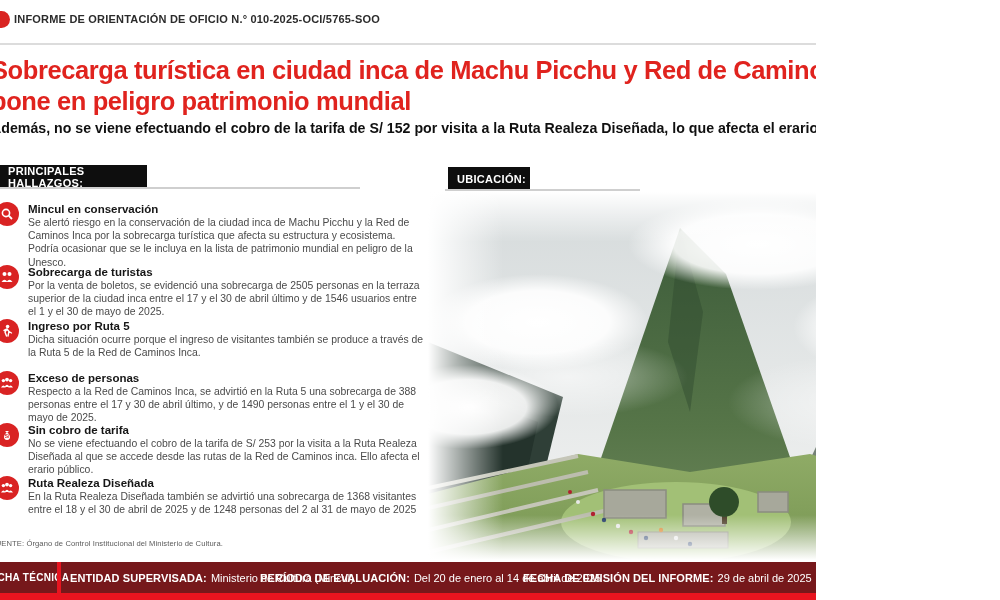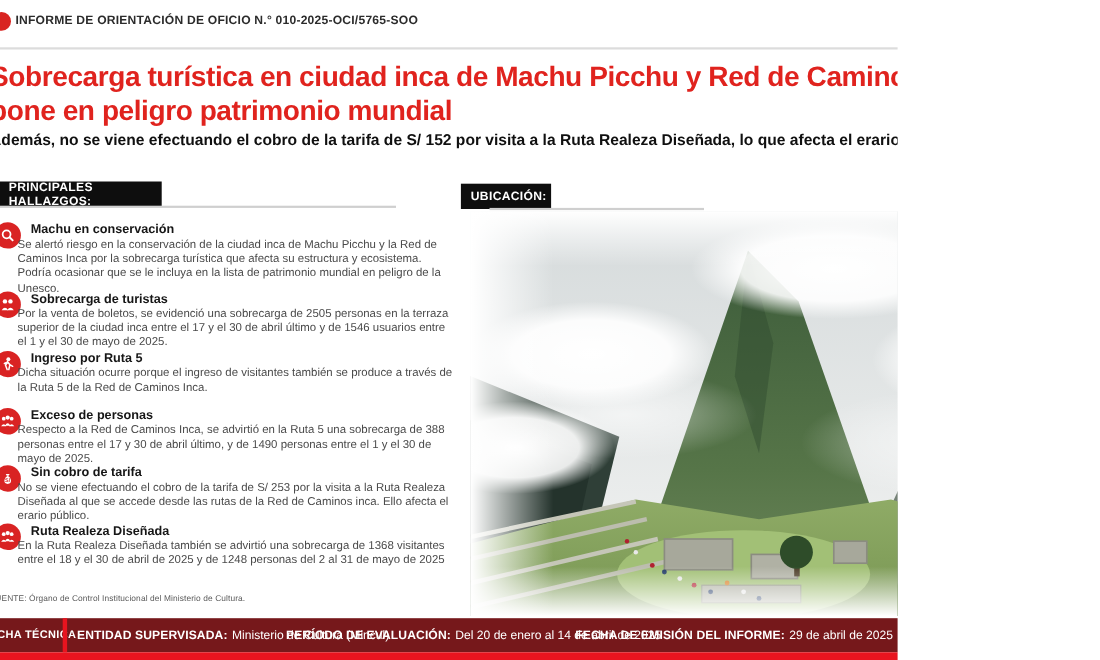--- a/index.html
+++ b/index.html
@@ -17,30 +17,30 @@
   .logo-name { position:absolute; left:32px; top:3px; font-size:16.5px; font-weight:bold; color:#22252e; letter-spacing:.4px; font-family:"Liberation Serif","DejaVu Serif",serif; }
   .logo-tag { position:absolute; left:34px; top:22px; font-size:4.6px; font-weight:bold; color:#c8102e; letter-spacing:.25px; }
 
   
   .title { position:absolute; left:-9px; top:55px; width:1015px; font-size:25.5px; line-height:31px; font-weight:bold; color:#e0231e; letter-spacing:-.4px; }
   .subtitle { position:absolute; left:-9px; top:120px; width:1010px; font-size:14.2px; font-weight:bold; color:#101010; }
 
   
   .bar { position:absolute; height:23px; background:#0e0e0e; color:#fff; font-size:11px; font-weight:bold; letter-spacing:.3px; display:flex; align-items:center; }
   .bar-hallazgos { left:-10px; top:165px; width:157px; padding-left:18px; }
-  .bar-ubicacion { left:419px; top:167px; width:82px; padding-left:9px; }
+  .bar-ubicacion { left:448px; top:167px; width:82px; padding-left:9px; }
   .underline-l { position:absolute; left:-10px; top:187px; width:370px; height:1.5px; background:#cfcfcf; }
   .underline-r { position:absolute; left:445px; top:189px; width:195px; height:1.5px; background:#cfcfcf; }
 
   
   .finding { position:absolute; left:0; width:430px; }
   .f-icon { position:absolute; left:-5px; top:-1px; width:24px; height:24px; border-radius:50%; background:#d92323; display:flex; align-items:center; justify-content:center; }
   .f-icon svg { width:14px; height:14px; }
   .f-title { position:absolute; left:28px; top:0; font-size:11.5px; font-weight:bold; color:#161616; }
-  .f-body { position:absolute; left:16px; top:13px; width:396px; font-size:10.4px; line-height:13.2px; color:#4a4a4a; }
+  .f-body { position:absolute; left:28px; top:13px; width:396px; font-size:10.4px; line-height:13.2px; color:#4a4a4a; }
   .source { position:absolute; left:-9px; top:539px; font-size:7.6px; color:#5a5a5a; letter-spacing:.1px; }
 
   
   .peru-chip { position:absolute; left:448px; top:197px; width:30px; height:40px; background:#101010; border-radius:5px; display:flex; align-items:center; justify-content:center; }
   .region-label { position:absolute; left:487px; top:207px; font-size:11.5px; color:#3c3c3c; }
 
   
   .photo { position:absolute; left:428px; top:192px; width:572px; height:368px; }
   .photo-fade { position:absolute; inset:0;
     background:
@@ -200,21 +200,21 @@
     <div class="photo-fade"></div>
   </div>
 
   <div class="finding" style="top:203px">
     <div class="f-icon">
       <svg viewBox="0 0 14 14">
           <circle cx="6" cy="6" r="3.6" fill="none" stroke="#fff" stroke-width="1.6"></circle>
           <line x1="8.7" y1="8.7" x2="12" y2="12" stroke="#fff" stroke-width="1.8"></line>
         </svg>
     </div>
-    <div class="f-title">Machu en conservación</div>
+    <div class="f-title">Mincul en conservación</div>
     <div class="f-body">Se alertó riesgo en la conservación de la ciudad inca de Machu Picchu y la Red de Caminos Inca por la sobrecarga turística que afecta su estructura y ecosistema. Podría ocasionar que se le incluya en la lista de patrimonio mundial en peligro de la Unesco.</div>
   </div>
 
   <div class="finding" style="top:266px">
     <div class="f-icon">
       <svg viewBox="0 0 14 14">
           <circle cx="4.5" cy="4" r="2" fill="#fff"></circle>
           <circle cx="9.5" cy="4" r="2" fill="#fff"></circle>
           <path d="M1.5 12 q3-4.5 6 0 z" fill="#fff"></path>
           <path d="M6.5 12 q3-4.5 6 0 z" fill="#fff"></path>

